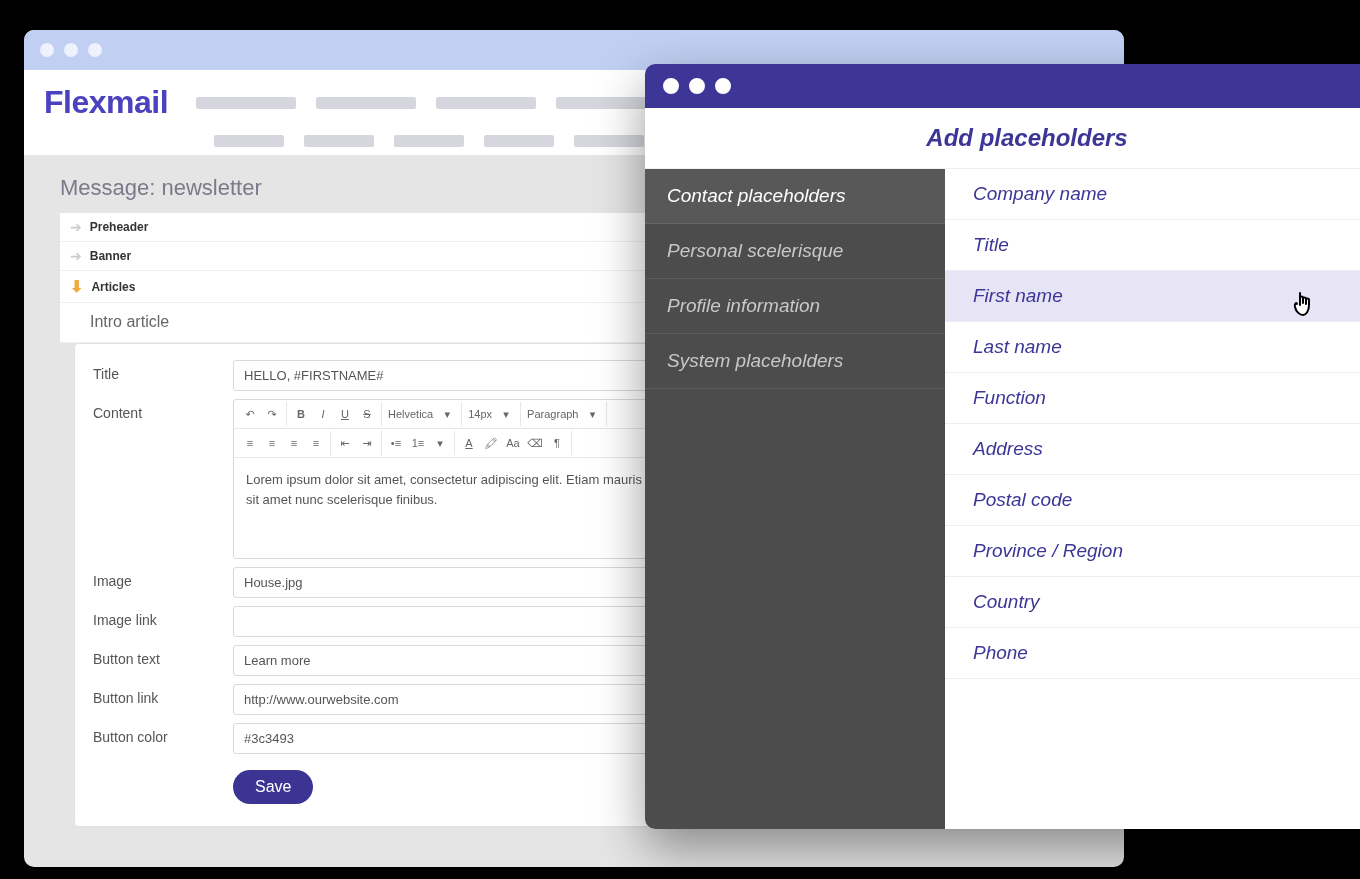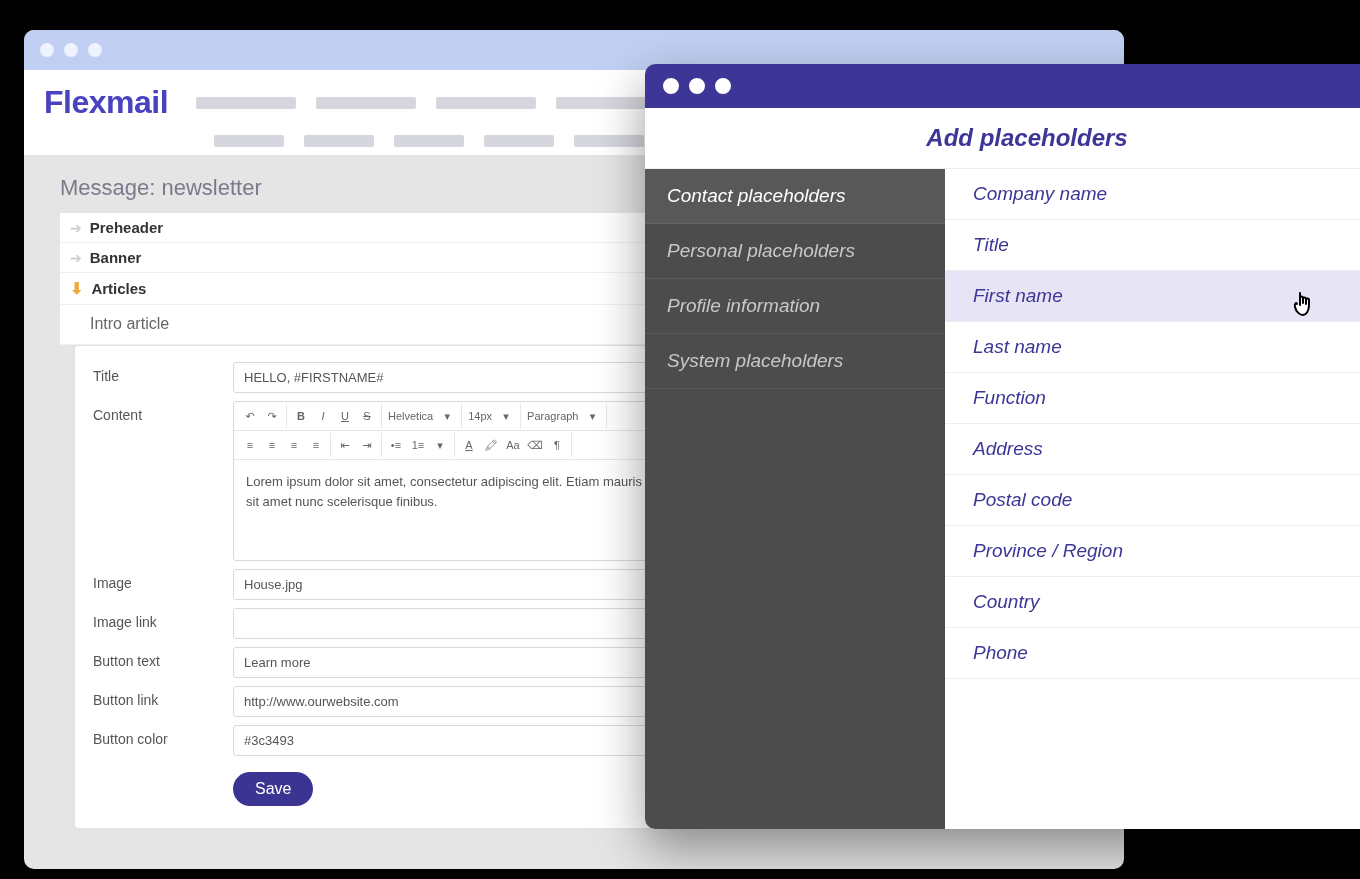--- a/index.html
+++ b/index.html
@@ -70,21 +70,21 @@
   }
   .section-row {
     background: #fff;
     display: flex;
     align-items: center;
     padding: 6px 10px;
     border-bottom: 1px solid #f0f0f0;
     gap: 8px;
   }
   .section-row .label {
-    font-weight: 700; color: #333; font-size: 15px;
+    font-weight: 700; color: #333; font-size: 12px;
   }
   .arrow-right {
     color: #ccc; font-size: 14px;
   }
   .arrow-down {
     color: #f0a93c; font-size: 16px; font-weight: bold;
   }
   .intro-row {
     background: #fff;
     display: flex; align-items: flex-start;
@@ -426,21 +426,21 @@
 <div class="front-window">
   <div class="front-titlebar">
     <div class="front-dot filled"></div>
     <div class="front-dot filled"></div>
     <div class="front-dot filled"></div>
   </div>
   <div class="front-header">Add placeholders</div>
   <div class="front-body">
     <div class="front-left" id="cat-list">
         <div class="cat-item active">Contact placeholders</div>
-        <div class="cat-item">Personal placeholders</div>
+        <div class="cat-item">Personal scelerisque</div>
         <div class="cat-item">Profile information</div>
         <div class="cat-item">System placeholders</div>
       </div>
     <div class="front-right" id="ph-list">
         <div class="ph-item">Company name</div>
         <div class="ph-item">Title</div>
         <div class="ph-item hover">First name<span class="cursor-icon"><svg width="28" height="34" viewBox="0 0 28 34">
               <path d="M9 2 v12 M9 7 c0-2 3-2 3 0 v5 M12 8 c0-2 3-2 3 0 v5 M15 9 c0-2 3-2 3 0 v5 c0 6-3 10-6 10 s-7-3-8-8 c-1-4 2-5 2-3" fill="#fff" stroke="#000" stroke-width="2" stroke-linecap="round" stroke-linejoin="round"></path>
             </svg></span></div>
         <div class="ph-item">Last name</div>

